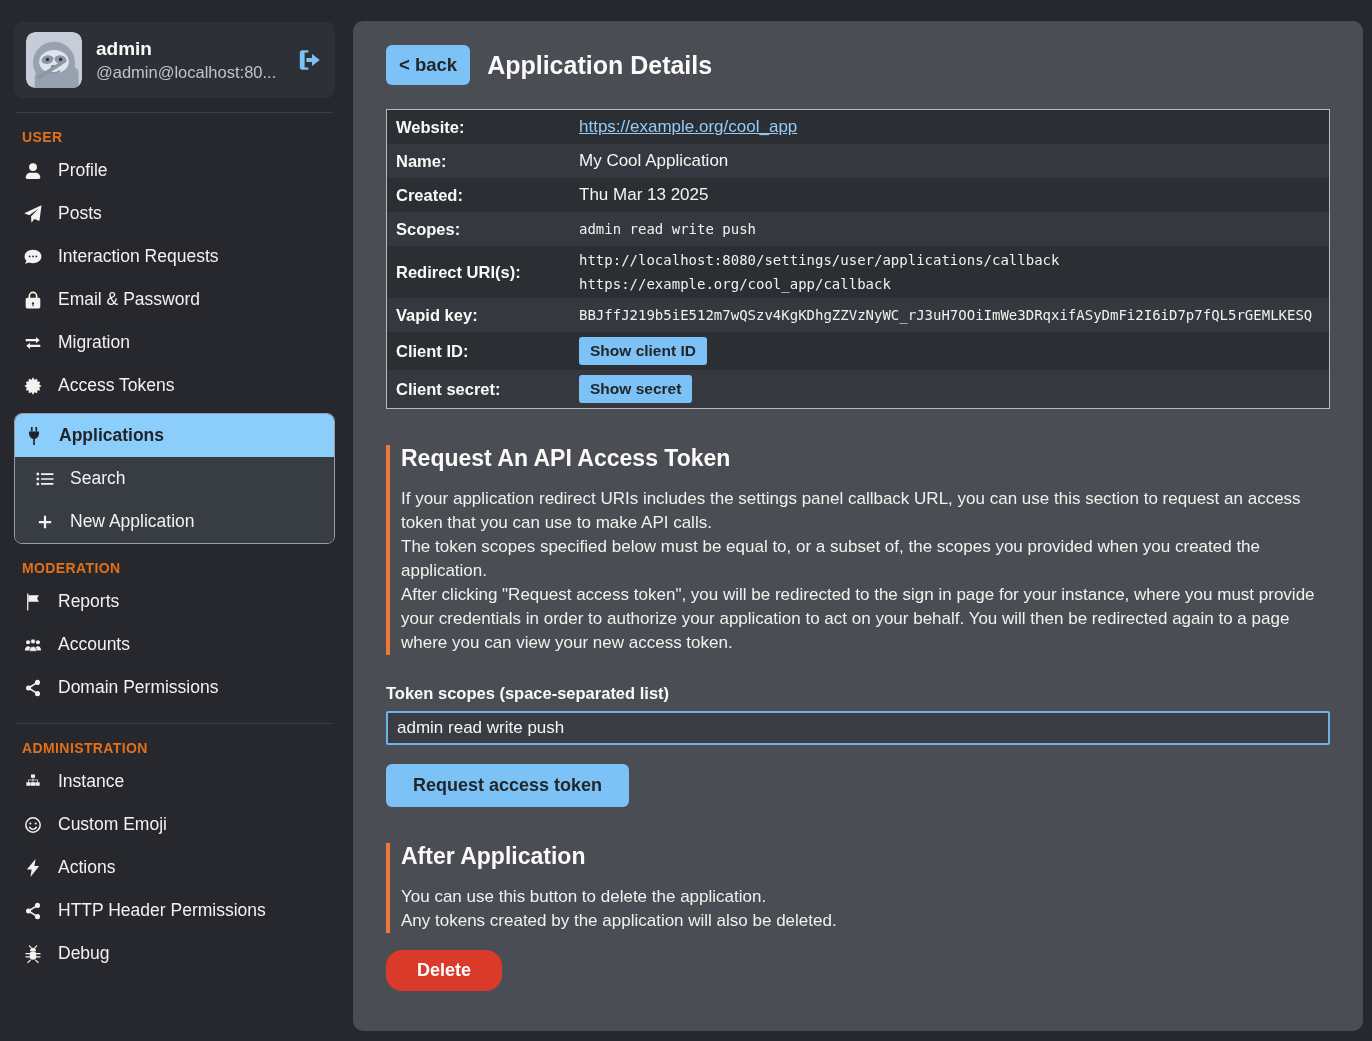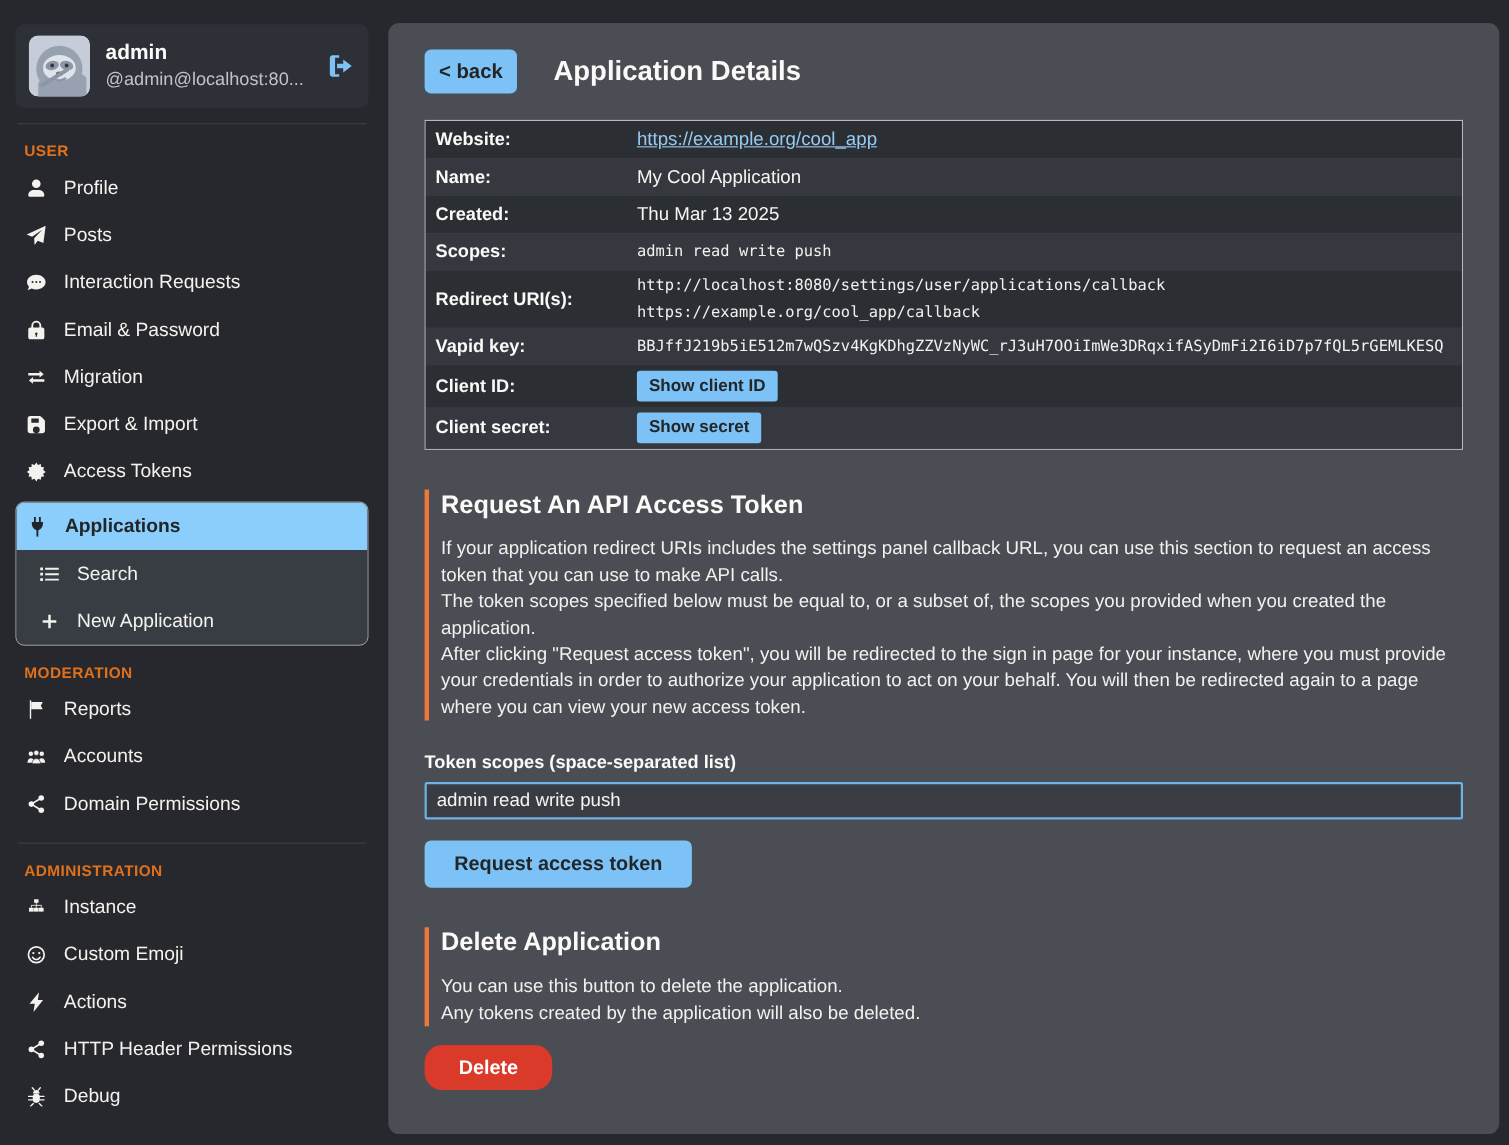--- a/index.html
+++ b/index.html
@@ -34,21 +34,21 @@
   .apps-group { border:1px solid #989da5; border-radius:8px; overflow:hidden; margin:6px 0; }
   .apps-group .nav-item { border-radius:0; }
   .nav-item.selected { background:#8bcefb; color:#212429; font-weight:bold; }
   .apps-group .sub { background:#383c43; }
   .apps-group .sub .nav-item { padding-left:20px; }
   
   .main-panel {
     position:absolute; left:353px; top:21px; width:1010px; height:1010px;
     background:#4a4d54; border-radius:10px; padding:24px 33px; overflow:hidden;
   }
-  .topbar { display:flex; align-items:center; gap:33px; margin-bottom:24px; }
+  .topbar { display:flex; align-items:center; gap:17px; margin-bottom:24px; }
   .back-btn {
     background:#7cc2f6; color:#232629; font-weight:bold; font-size:18.5px;
     padding:9px 13px; border-radius:6px; border:none; cursor:pointer; font-family:inherit;
   }
   .page-title { font-size:25px; font-weight:bold; color:#fbfaf8; margin:0; }
   
   .dtable { border:1px solid #b6b9bd; width:944px; }
   .drow { display:flex; align-items:center; min-height:34px; padding:2px 0; }
   .drow:nth-child(odd) { background:#2b2e33; }
   .drow:nth-child(even) { background:#35383e; }
@@ -149,28 +149,20 @@
           </span>
           <span>Email &amp; Password</span>
         </div>
         <div class="nav-item">
           <span class="icon">
             <svg viewBox="0 0 512 512">
               <path fill="currentColor" d="M448 176l-108-88v56H48v64h292v56zM64 336l108-88v56h292v64H172v56z"></path>
             </svg>
           </span>
           <span>Migration</span>
-        </div>
-        <div class="nav-item">
-          <span class="icon">
-            <svg viewBox="0 0 448 512">
-              <path fill="currentColor" fill-rule="evenodd" d="M64 32C28.7 32 0 60.7 0 96v320c0 35.3 28.7 64 64 64h320c35.3 0 64-28.7 64-64V173.3c0-17-6.7-33.3-18.7-45.3L352 50.7C340 38.7 323.7 32 306.7 32H64zm32 64h192v112H96V96zm128 384a88 88 0 1 1 0-176 88 88 0 0 1 0 176z"></path>
-            </svg>
-          </span>
-          <span>Export &amp; Import</span>
         </div>
         <div class="nav-item">
           <span class="icon">
             <svg viewBox="0 0 512 512">
               <path fill="currentColor" d="M256 10l44 66 75-24 5 78 78 5-24 75 66 46-66 46 24 75-78 5-5 78-75-24-44 66-44-66-75 24-5-78-78-5 24-75-66-46 66-46-24-75 78-5 5-78 75 24z"></path>
             </svg>
           </span>
           <span>Access Tokens</span>
         </div>
         <div class="apps-group">
@@ -357,20 +349,20 @@
         <p>The token scopes specified below must be equal to, or a subset of, the scopes you provided when you created the application.</p>
         <p>After clicking "Request access token", you will be redirected to the sign in page for your instance, where you must provide your credentials in order to authorize your application to act on your behalf. You will then be redirected again to a page where you can view your new access token.</p>
       </div>
   </section>
 
   <div class="form-label">Token scopes (space-separated list)</div>
   <input class="scopes-input" type="text" value="admin read write push" style="">
   <button class="request-btn">Request access token</button>
 
   <section class="bordered-section">
-    <h2 class="section-title">Delete Application</h2>
+    <h2 class="section-title">After Application</h2>
     <div class="section-text" id="delete-paragraphs">
         <p>You can use this button to delete the application.</p>
         <p>Any tokens created by the application will also be deleted.</p>
       </div>
   </section>
   <button class="delete-btn">Delete</button>
 </main>
 
 </body></html>

